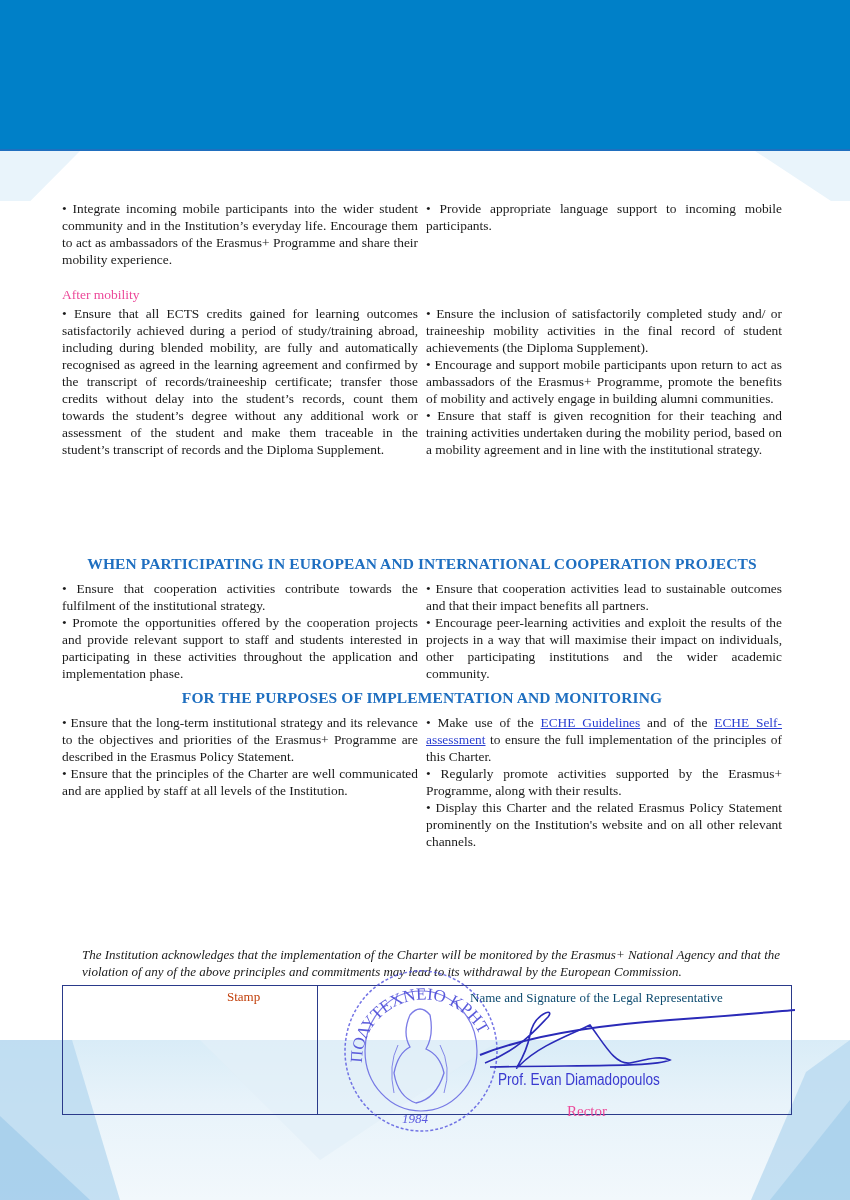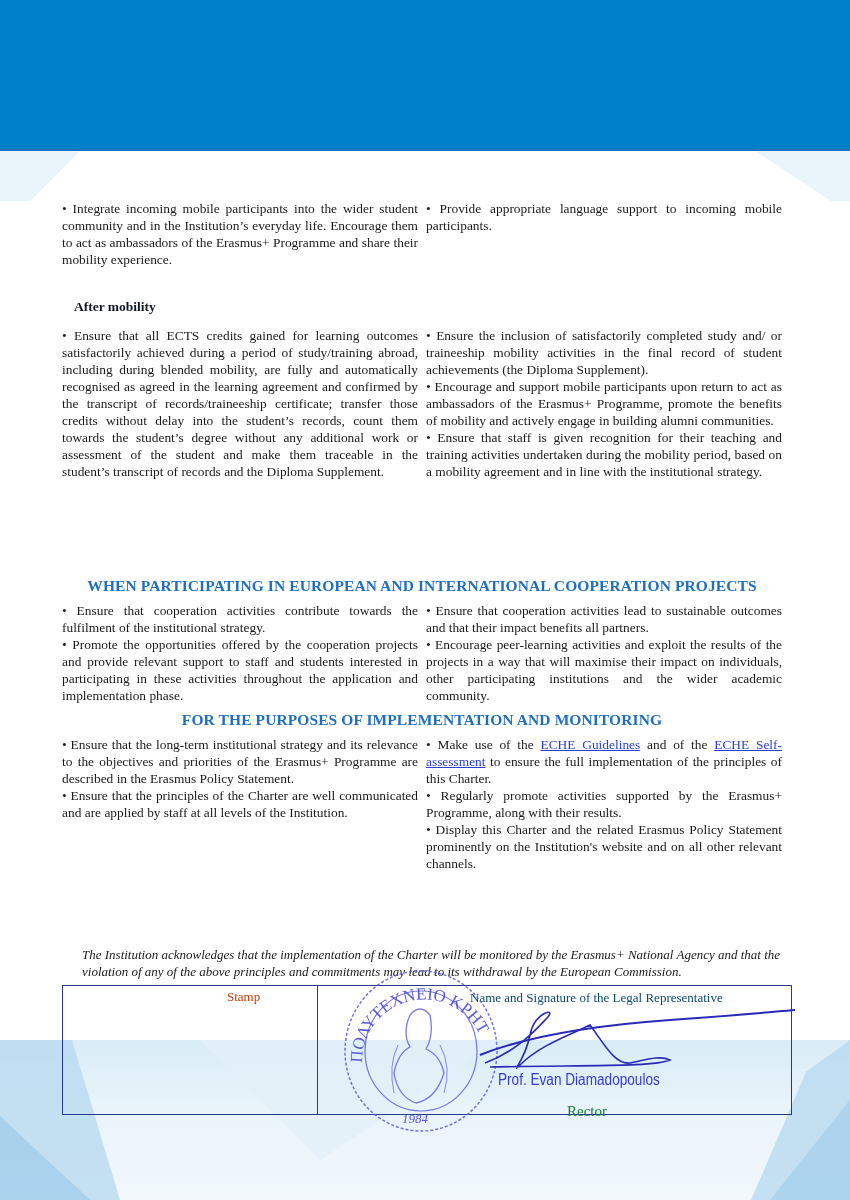--- a/index.html
+++ b/index.html
@@ -35,40 +35,40 @@
   .tri-d { right: 0; top: 60px; width: 80px; height: 100px; background: #9fcbea; clip-path: polygon(100% 0, 100% 100%, 0 100%); opacity: .6; }
   .tri-e { left: 200px; top: 0; width: 300px; height: 120px; background: #e2eff8; clip-path: polygon(0 0, 100% 0, 40% 100%); opacity: .7; }
 
   .content { position: absolute; left: 62px; top: 200px; width: 720px; }
   .cols { display: flex; justify-content: space-between; }
   .col { width: 356px; }
   p.item {
     margin: 0; font-size: 13.4px; line-height: 17px; text-align: justify;
   }
   .subhead {
-    color: #0f172a; font-weight: bold; font-size: 13.5px; margin: 12px; line-height: 17px;
+    color: #ec4899; font-weight: normal; font-size: 13.5px; margin: 0; line-height: 17px;
   }
   .section-title {
     text-align: center; color: #1f6fc0; font-size: 15.5px; letter-spacing: 0.1px;
     margin: 0; line-height: 20px;
   }
   a.link { color: #2b3fd0; text-decoration: underline; }
   .statement {
     position: absolute; left: 62px; top: 933px; width: 730px;
     font-style: italic; font-size: 13px; line-height: 17px; text-align: left; margin-left: 20px;
   }
   .sig-box {
     position: absolute; left: 62px; top: 985px; width: 730px; height: 130px;
     border: 1.5px solid #2a3a8a; box-sizing: border-box;
   }
   .sig-divider { position: absolute; left: 254px; top: 0; width: 1px; height: 100%; background: #2a3a8a; }
   .stamp-label { position: absolute; left: 164px; top: 3px; color: #c2410c; font-size: 13px; }
   .rep-label { position: absolute; left: 407px; top: 4px; color: #0c4a6e; font-size: 13px; }
   .rep-name { position: absolute; left: 435px; top: 85px; color: #3a3ad0; font-size: 16px; font-family: "Liberation Sans Narrow", "Liberation Sans", sans-serif; transform: scaleX(.85); transform-origin: left; }
-  .rep-title { position: absolute; left: 504px; top: 117px; color: #15803d; font-size: 15px; }
+  .rep-title { position: absolute; left: 504px; top: 117px; color: #ec4899; font-size: 15px; }
   .seal { position: absolute; left: 340px; top: 965px; width: 162px; height: 168px; }
   .signature { position: absolute; left: 470px; top: 1005px; width: 330px; height: 70px; }
 </style>
 </head>
 <body>
 
 <div class="header-band"></div>
 <div class="deco-tl"></div>
 <div class="deco-tr"></div>
 

